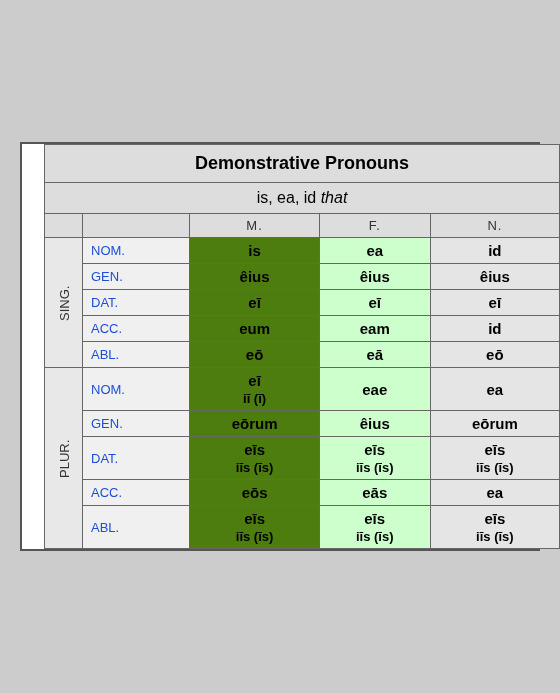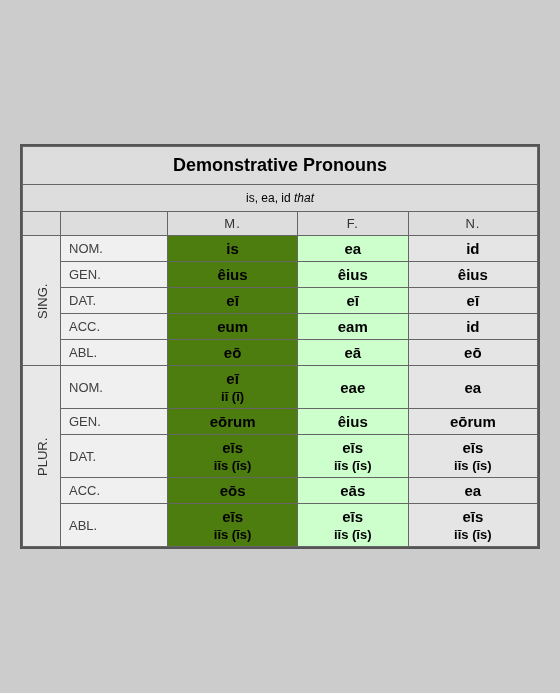--- a/index.html
+++ b/index.html
@@ -12,39 +12,40 @@
       font-family: 'Times New Roman', Times, serif;
     }
     .table-wrapper {
       background: white;
       border: 2px solid #555;
       width: 520px;
     }
     table {
       width: 100%;
       border-collapse: collapse;
+      margin-left: 22px;
     }
     td, th {
       border: 1.5px solid #666;
       text-align: center;
       vertical-align: middle;
       padding: 4px 6px;
       font-size: 15px;
     }
     .header-title {
       background: #ddd;
       font-weight: bold;
       font-size: 18px;
       padding: 8px;
       text-align: center;
       font-family: Arial, sans-serif;
     }
     .header-subtitle {
       background: #ddd;
-      font-size: 12px;
+      font-size: 16px;
       padding: 6px;
       text-align: center;
       font-family: Arial, sans-serif;
     }
     .header-subtitle em {
       font-style: italic;
       font-weight: normal;
     }
     .col-header {
       background: #ddd;
@@ -74,21 +75,21 @@
       writing-mode: vertical-rl;
       text-orientation: mixed;
       transform: rotate(180deg);
       white-space: nowrap;
     }
     .case-label {
       background: #f0f0f0;
       font-family: Arial, sans-serif;
       font-size: 13px;
       font-variant: small-caps;
-      color: #404040;
+      color: #1d4ed8;
       text-align: left;
       padding-left: 8px;
     }
     .m-col { background: #4d7c0f; font-weight: bold; font-family: Arial, sans-serif; }
     .f-col { background: #ccffcc; font-weight: bold; font-family: Arial, sans-serif; }
     .n-col { background: #e5e5e5; font-weight: bold; font-family: Arial, sans-serif; }
     .empty-corner { background: #ddd; }
     .small-text { font-size: 13px; text-align: right; }
   </style>
 </head>

